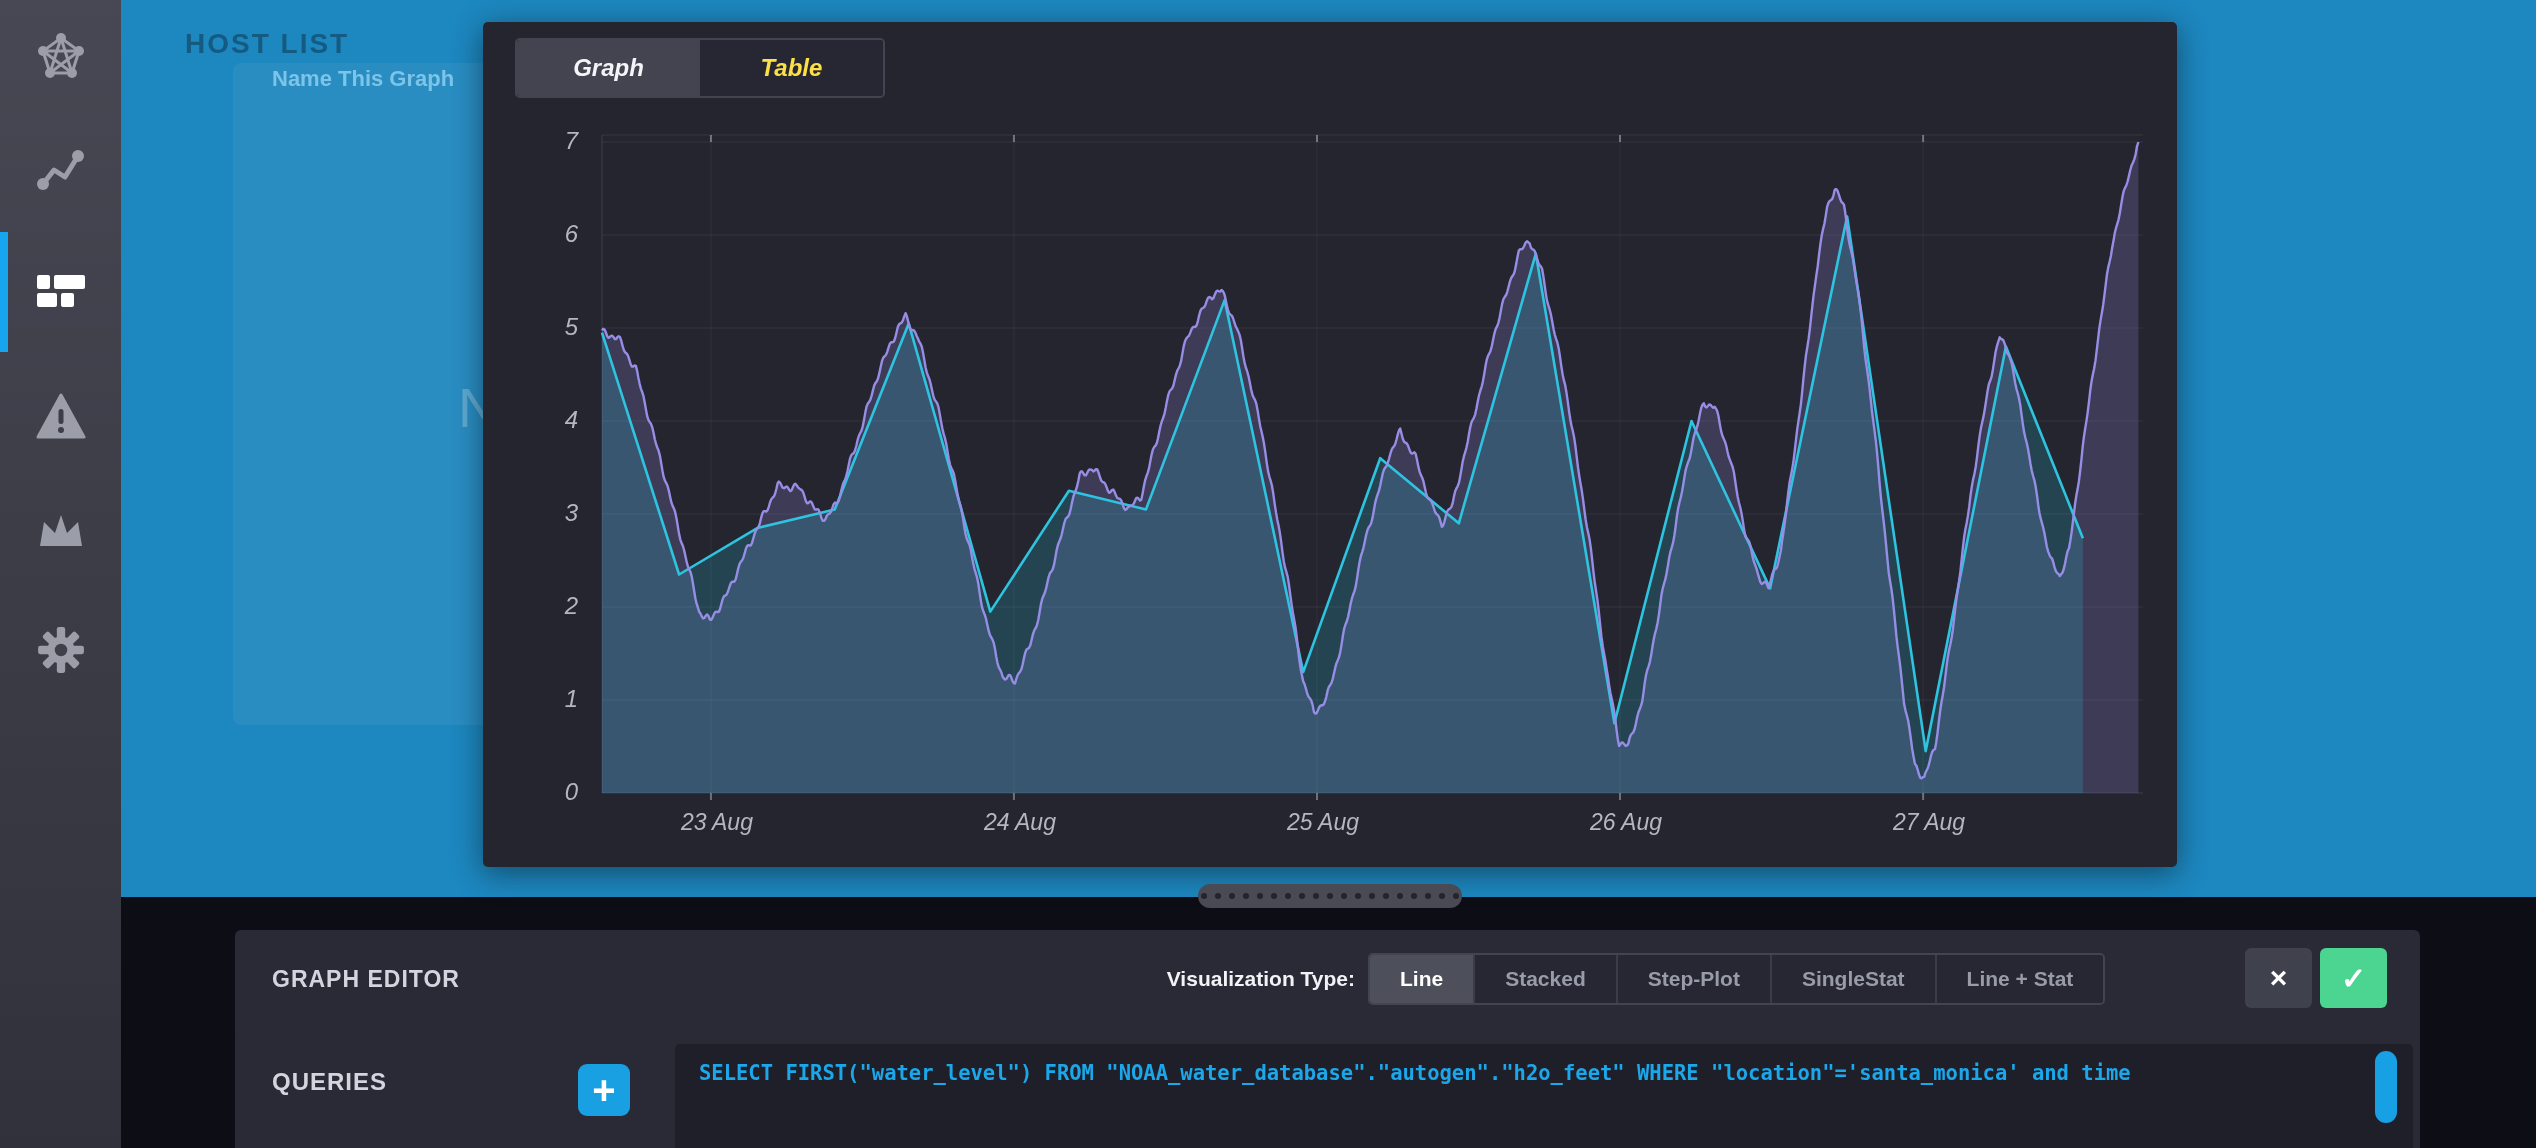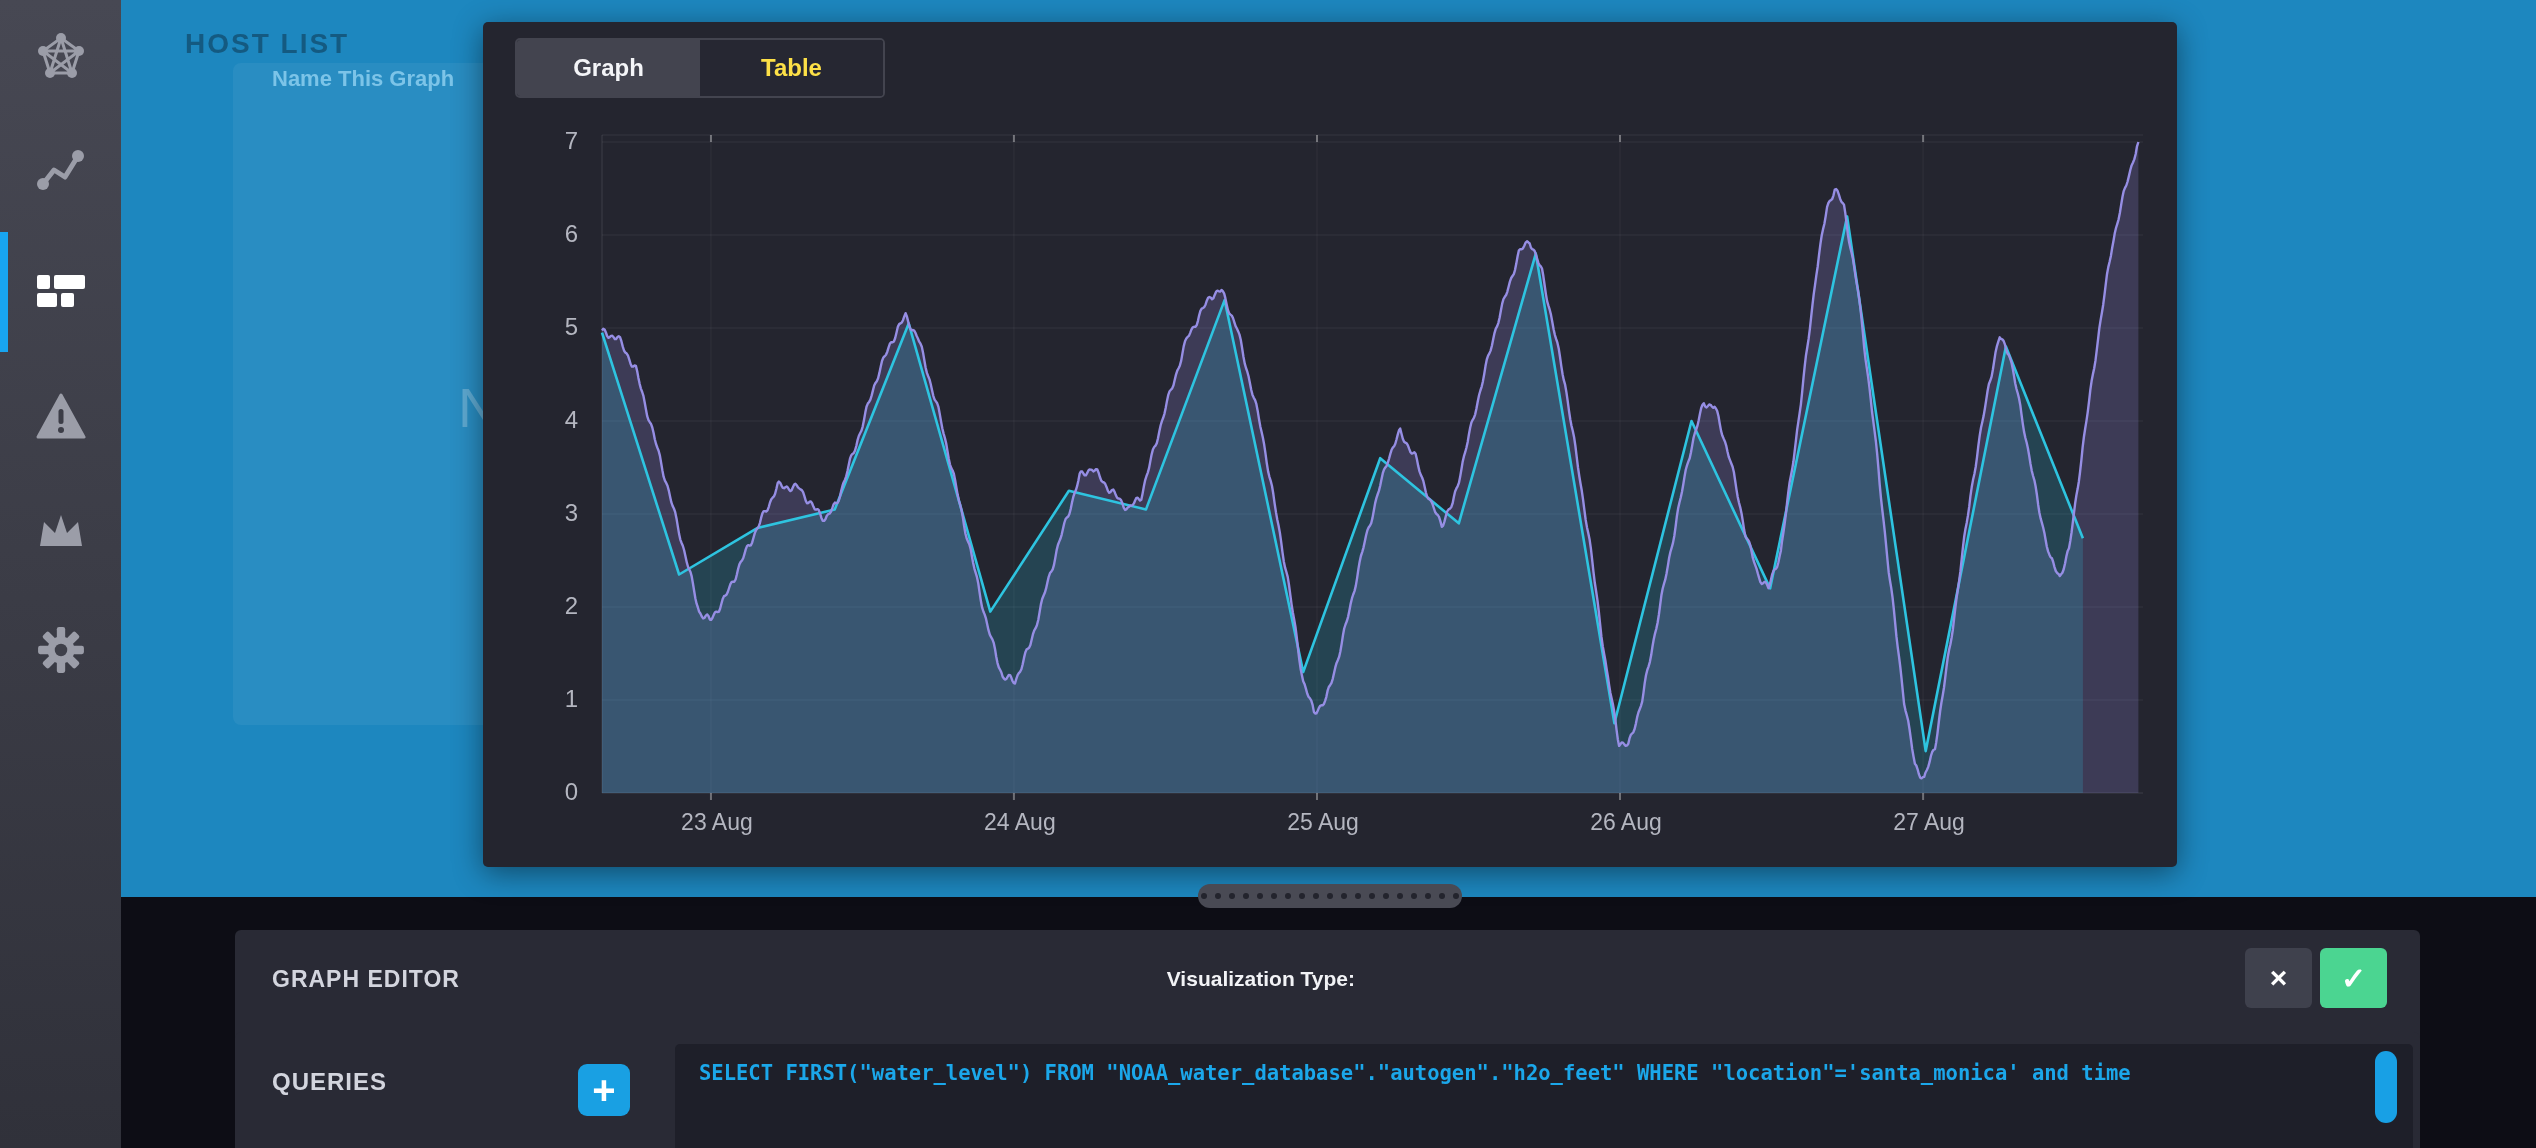--- a/index.html
+++ b/index.html
@@ -13,21 +13,21 @@
   .graph-name { position:absolute; left:151px; top:66px; font-size:22px; font-weight:bold; color:#7cc4e8; }
   .big-n { position:absolute; left:337px; top:375px; font-size:56px; color:rgba(255,255,255,0.25); font-weight:400; }
 
   
   .sidebar { position:absolute; left:0; top:0; width:121px; height:1148px; background:linear-gradient(#474853,#30313a); z-index:5; }
   .side-item { position:absolute; left:0; width:121px; height:100px; display:flex; align-items:center; justify-content:center; cursor:pointer; }
   .side-item svg { display:block; }
   .active-bar { position:absolute; left:0; top:232px; width:8px; height:120px; background:#18a5f0; }
 
   
-  .dialog { position:absolute; left:483px; top:22px; width:1694px; height:845px; background:#24252f; border-radius:5px; box-shadow:0 6px 30px rgba(0,0,0,0.45); z-index:6; }
+  .dialog { position:absolute; left:483px; top:22px; width:1694px; height:845px; background:#24252f; border-radius:5px; box-shadow:0 6px 30px rgba(0,0,0,0.45); z-index:6;font-style:italic; }
   .tab-group { position:absolute; left:32px; top:16px; height:60px; display:flex; border:2px solid #43444f; border-radius:5px; overflow:hidden; }
   .tab { width:183px; height:56px; display:flex; align-items:center; justify-content:center; font-size:24px; font-weight:bold; color:#fde047; cursor:pointer; background:#262732; }
   .tab.active { background:#43444f; color:#f4f5f8; }
   .chart-wrap { position:absolute; left:0; top:0; width:1694px; height:845px; }
   .ylab { position:absolute; width:70px; text-align:right; font-size:24px; color:#b4b6c0; }
   .xlab { position:absolute; width:88px; text-align:center; font-size:23px; color:#b4b6c0; overflow:hidden; white-space:nowrap; }
 
   
   .drag-handle { position:absolute; left:1198px; top:884px; width:264px; height:24px; background:#494a54; border-radius:12px; display:flex; align-items:center; justify-content:center; gap:8px; z-index:7; cursor:row-resize; }
   .drag-handle i { width:6px; height:6px; border-radius:50%; background:#23242d; }
@@ -221,20 +221,27 @@
     <i></i>
     <i></i>
     <i></i>
 </div>
 
 <div class="bottom">
 
   <div class="panel ge-panel">
     <div class="ge-title">GRAPH EDITOR</div>
     <div class="viz-label">Visualization Type:</div>
+    <div class="viz-group">
+        <div class="viz-btn active">Line</div>
+        <div class="viz-btn">Stacked</div>
+        <div class="viz-btn">Step-Plot</div>
+        <div class="viz-btn">SingleStat</div>
+        <div class="viz-btn">Line + Stat</div>
+      </div>
     <div class="icon-btn close-btn">
       <span>×</span>
     </div>
     <div class="icon-btn check-btn">
       <span>✓</span>
     </div>
   </div>
 
   <div class="panel q-panel">
     <div class="q-title">QUERIES</div>

